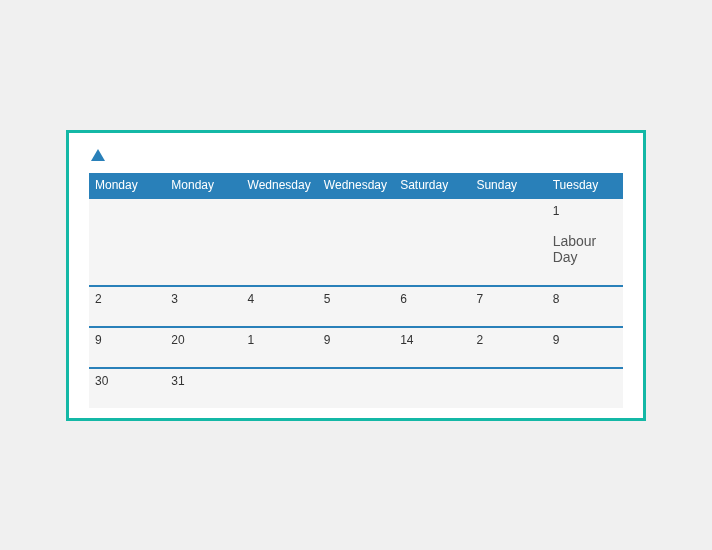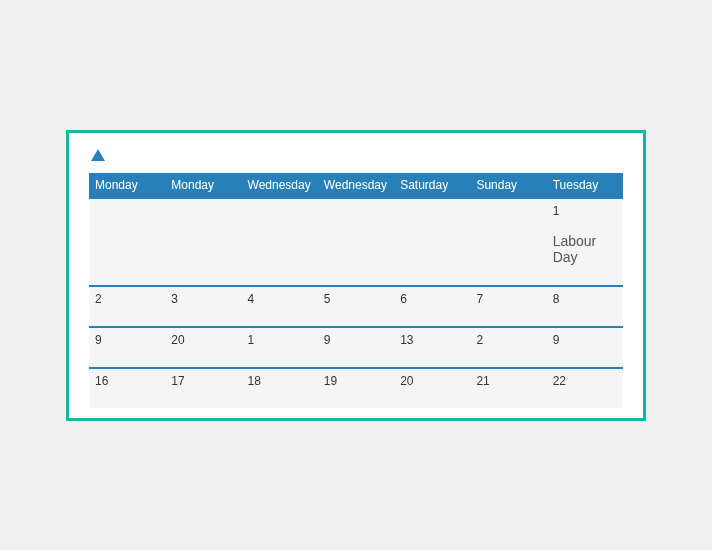--- a/index.html
+++ b/index.html
@@ -174,47 +174,37 @@
           <td>
             <span class="day-num">20</span>
           </td>
           <td>
             <span class="day-num">1</span>
           </td>
           <td>
             <span class="day-num">9</span>
           </td>
           <td>
-            <span class="day-num">13</span>
+            <span class="day-num">14</span>
           </td>
           <td>
             <span class="day-num">2</span>
           </td>
           <td>
             <span class="day-num">9</span>
           </td>
         </tr>
         <tr>
           <td>
-            <span class="day-num">16</span>
-          </td>
-          <td>
-            <span class="day-num">17</span>
-          </td>
-          <td>
-            <span class="day-num">18</span>
-          </td>
-          <td>
-            <span class="day-num">19</span>
-          </td>
-          <td>
-            <span class="day-num">20</span>
-          </td>
-          <td>
-            <span class="day-num">21</span>
-          </td>
-          <td>
-            <span class="day-num">22</span>
-          </td>
+            <span class="day-num">30</span>
+          </td>
+          <td>
+            <span class="day-num">31</span>
+          </td>
+          <td></td>
+          <td></td>
+          <td></td>
+          <td></td>
+          <td></td>
         </tr>
       </tbody>
   </table>
 </div>
 
 </body></html>

